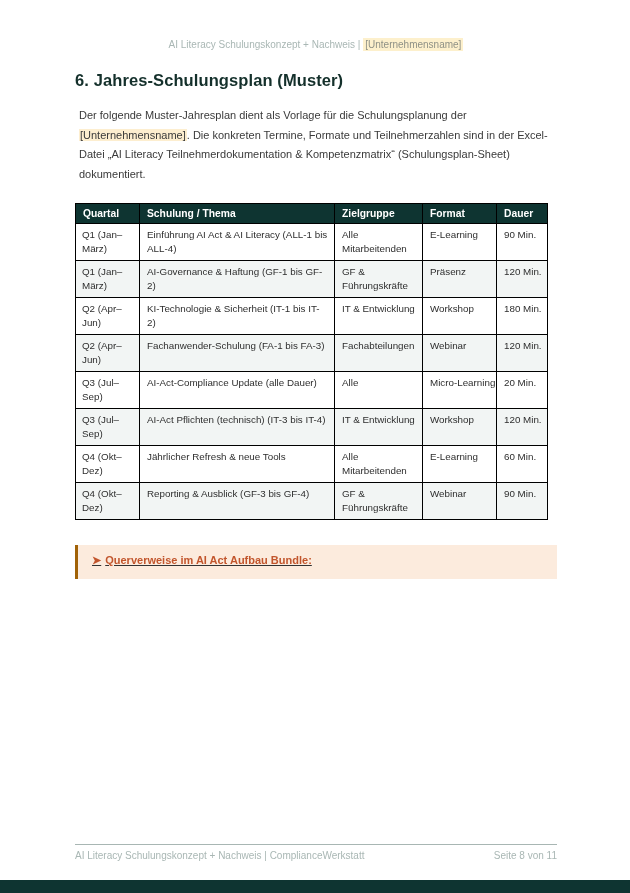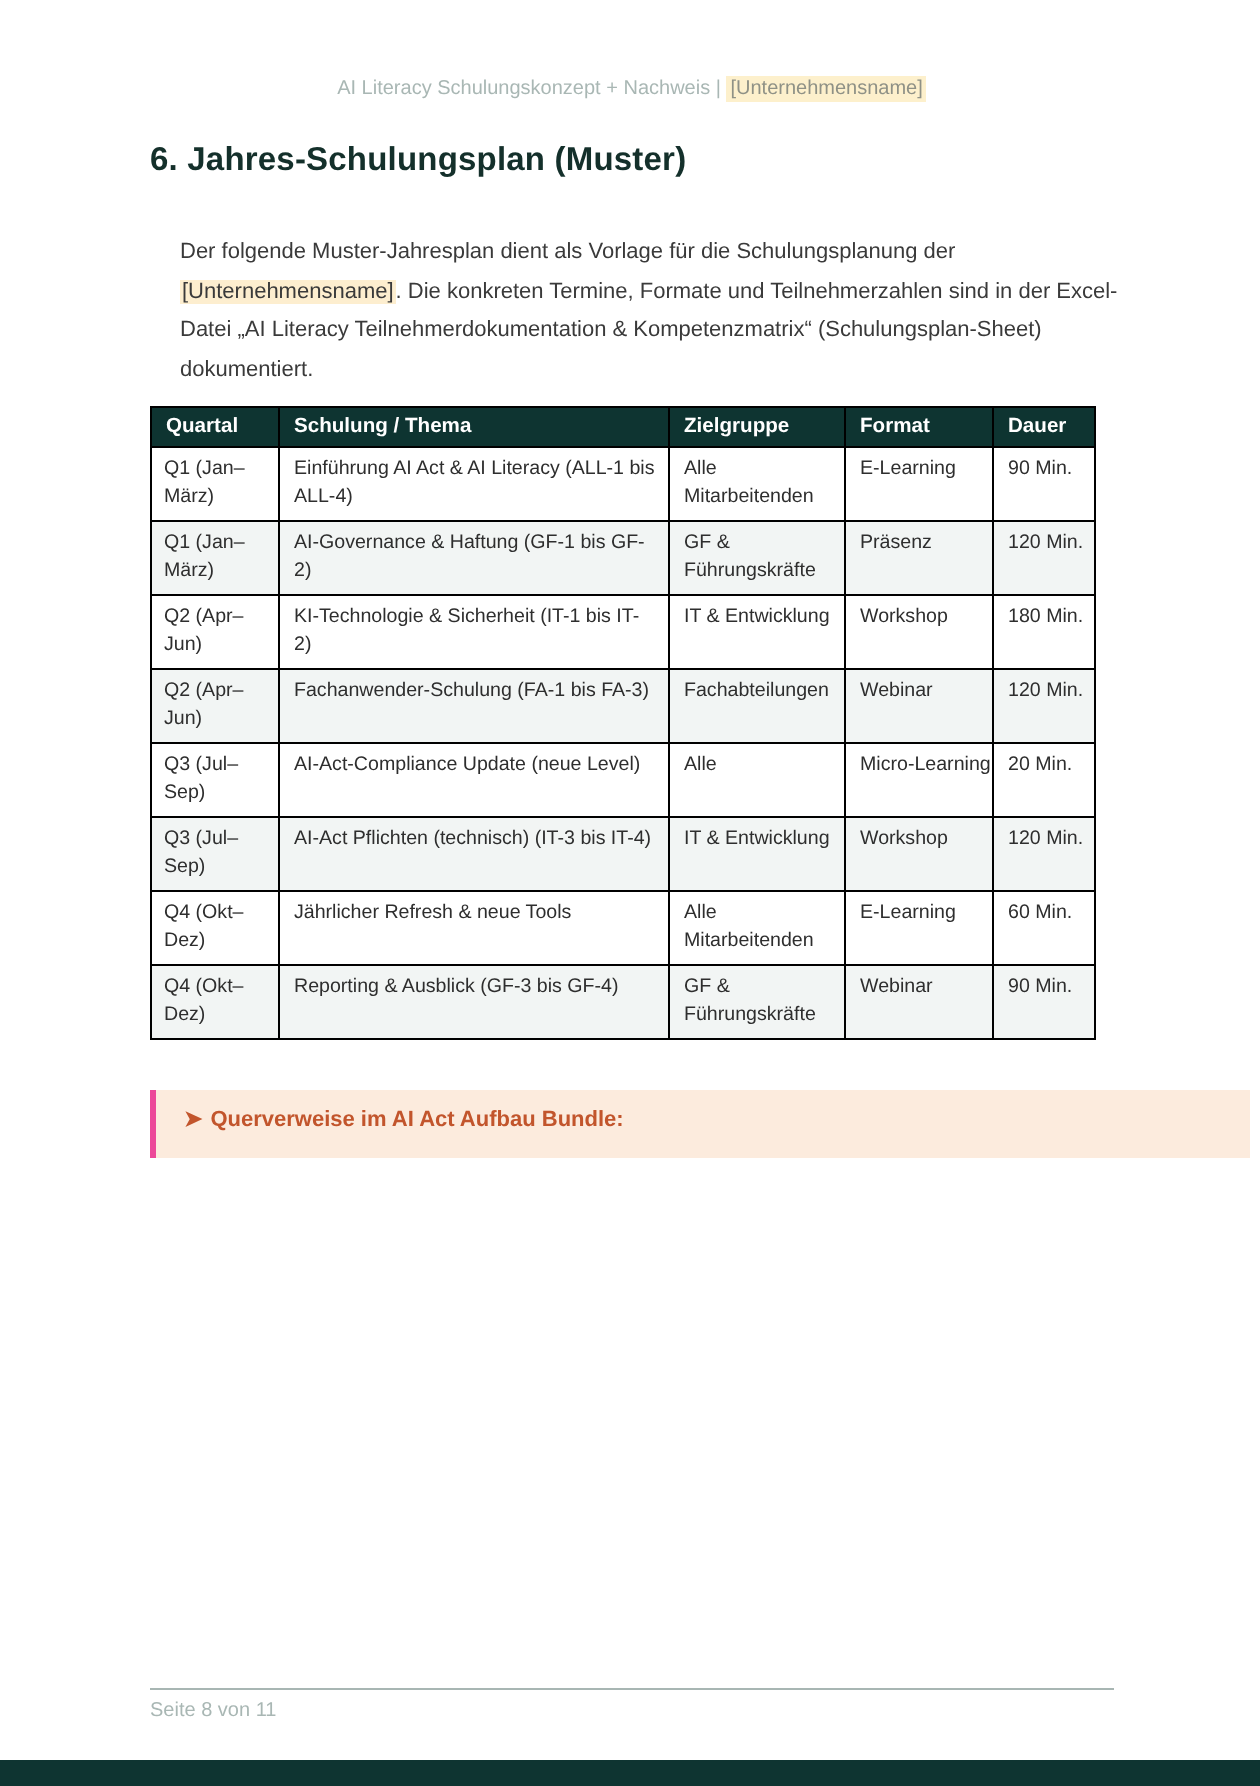--- a/index.html
+++ b/index.html
@@ -21,21 +21,21 @@
     background:#fdf0cc;color:#8f9186;padding:1px 2px;
   }
   
   .page-title{
     position:absolute;top:71px;left:75px;margin:0;
     font-size:16.5px;font-weight:bold;color:#14302b;
     letter-spacing:.1px;
   }
   
   .intro{
-    position:absolute;top:102px;left:75px;width:484px;margin:15px;
+    position:absolute;top:102px;left:75px;width:484px;margin:4px;
     font-size:11px;line-height:19.5px;color:#3a3a3a;
   }
   .intro .hl{background:#fdeecf;color:#3a3a3a;padding:0 1px;}
   
   .plan-table{
     position:absolute;top:203px;left:75px;width:399px;
     border-collapse:collapse;table-layout:fixed;
     font-size:9.8px;color:#2e2e2e;
   }
   .plan-table th{
@@ -54,25 +54,25 @@
   .col-quartal{width:64px;}
   .col-thema{width:195px;}
   .col-ziel{width:88px;}
   .col-format{width:74px;}
   .col-dauer{width:51px;}
   td.c-quartal{padding:4px 1px 4px 6px;}
   td.c-format{white-space:nowrap;padding-right:1px;}
   td.c-dauer{padding-right:2px;}
   
   .callout{
-    position:absolute;top:545px;left:75px;width:550px;
+    position:absolute;top:545px;left:75px;width:482px;
     box-sizing:border-box;
-    background:#fcebdd;border-left:3px solid #ec4899;
+    background:#fcebdd;border-left:3px solid #a16207;
     padding:8px 10px 11px 8px;
-    font-size:10.8px;color:#333333;
+    font-size:10.8px;color:#333333;text-decoration:underline;
   }
   .callout-title{
     color:#c2552c;font-weight:bold;font-size:11px;
     margin:0 0 0 6px;line-height:15px;
   }
   .callout-line{margin:7px 0 0 0;line-height:15px;}
   .callout .arr{margin-right:4px;}
   
   .footer-rule{
     position:absolute;top:844px;left:75px;width:482px;
@@ -141,21 +141,21 @@
       </tr>
       <tr class="data-row alt">
         <td class="c-quartal">Q2 (Apr–Jun)</td>
         <td>Fachanwender-Schulung (FA-1 bis FA-3)</td>
         <td>Fachabteilungen</td>
         <td class="c-format">Webinar</td>
         <td class="c-dauer">120 Min.</td>
       </tr>
       <tr class="data-row">
         <td class="c-quartal">Q3 (Jul–Sep)</td>
-        <td>AI-Act-Compliance Update (neue Level)</td>
+        <td>AI-Act-Compliance Update (alle Dauer)</td>
         <td>Alle</td>
         <td class="c-format">Micro-Learning</td>
         <td class="c-dauer">20 Min.</td>
       </tr>
       <tr class="data-row alt">
         <td class="c-quartal">Q3 (Jul–Sep)</td>
         <td>AI-Act Pflichten (technisch) (IT-3 bis IT-4)</td>
         <td>IT &amp; Entwicklung</td>
         <td class="c-format">Workshop</td>
         <td class="c-dauer">120 Min.</td>
@@ -176,18 +176,19 @@
       </tr>
     </tbody>
   </table>
 
   <div class="callout">
     <p class="callout-title"><span class="arr">➤</span><span>Querverweise im AI Act Aufbau Bundle:</span></p>
   </div>
 
   <div class="footer-rule"></div>
   <div class="footer-text">
+    <span>AI Literacy Schulungskonzept + Nachweis | ComplianceWerkstatt</span>
     <span>Seite 8 von 11</span>
   </div>
 
   <div class="bottom-bar"></div>
 
 </div>
 
 </body></html>

